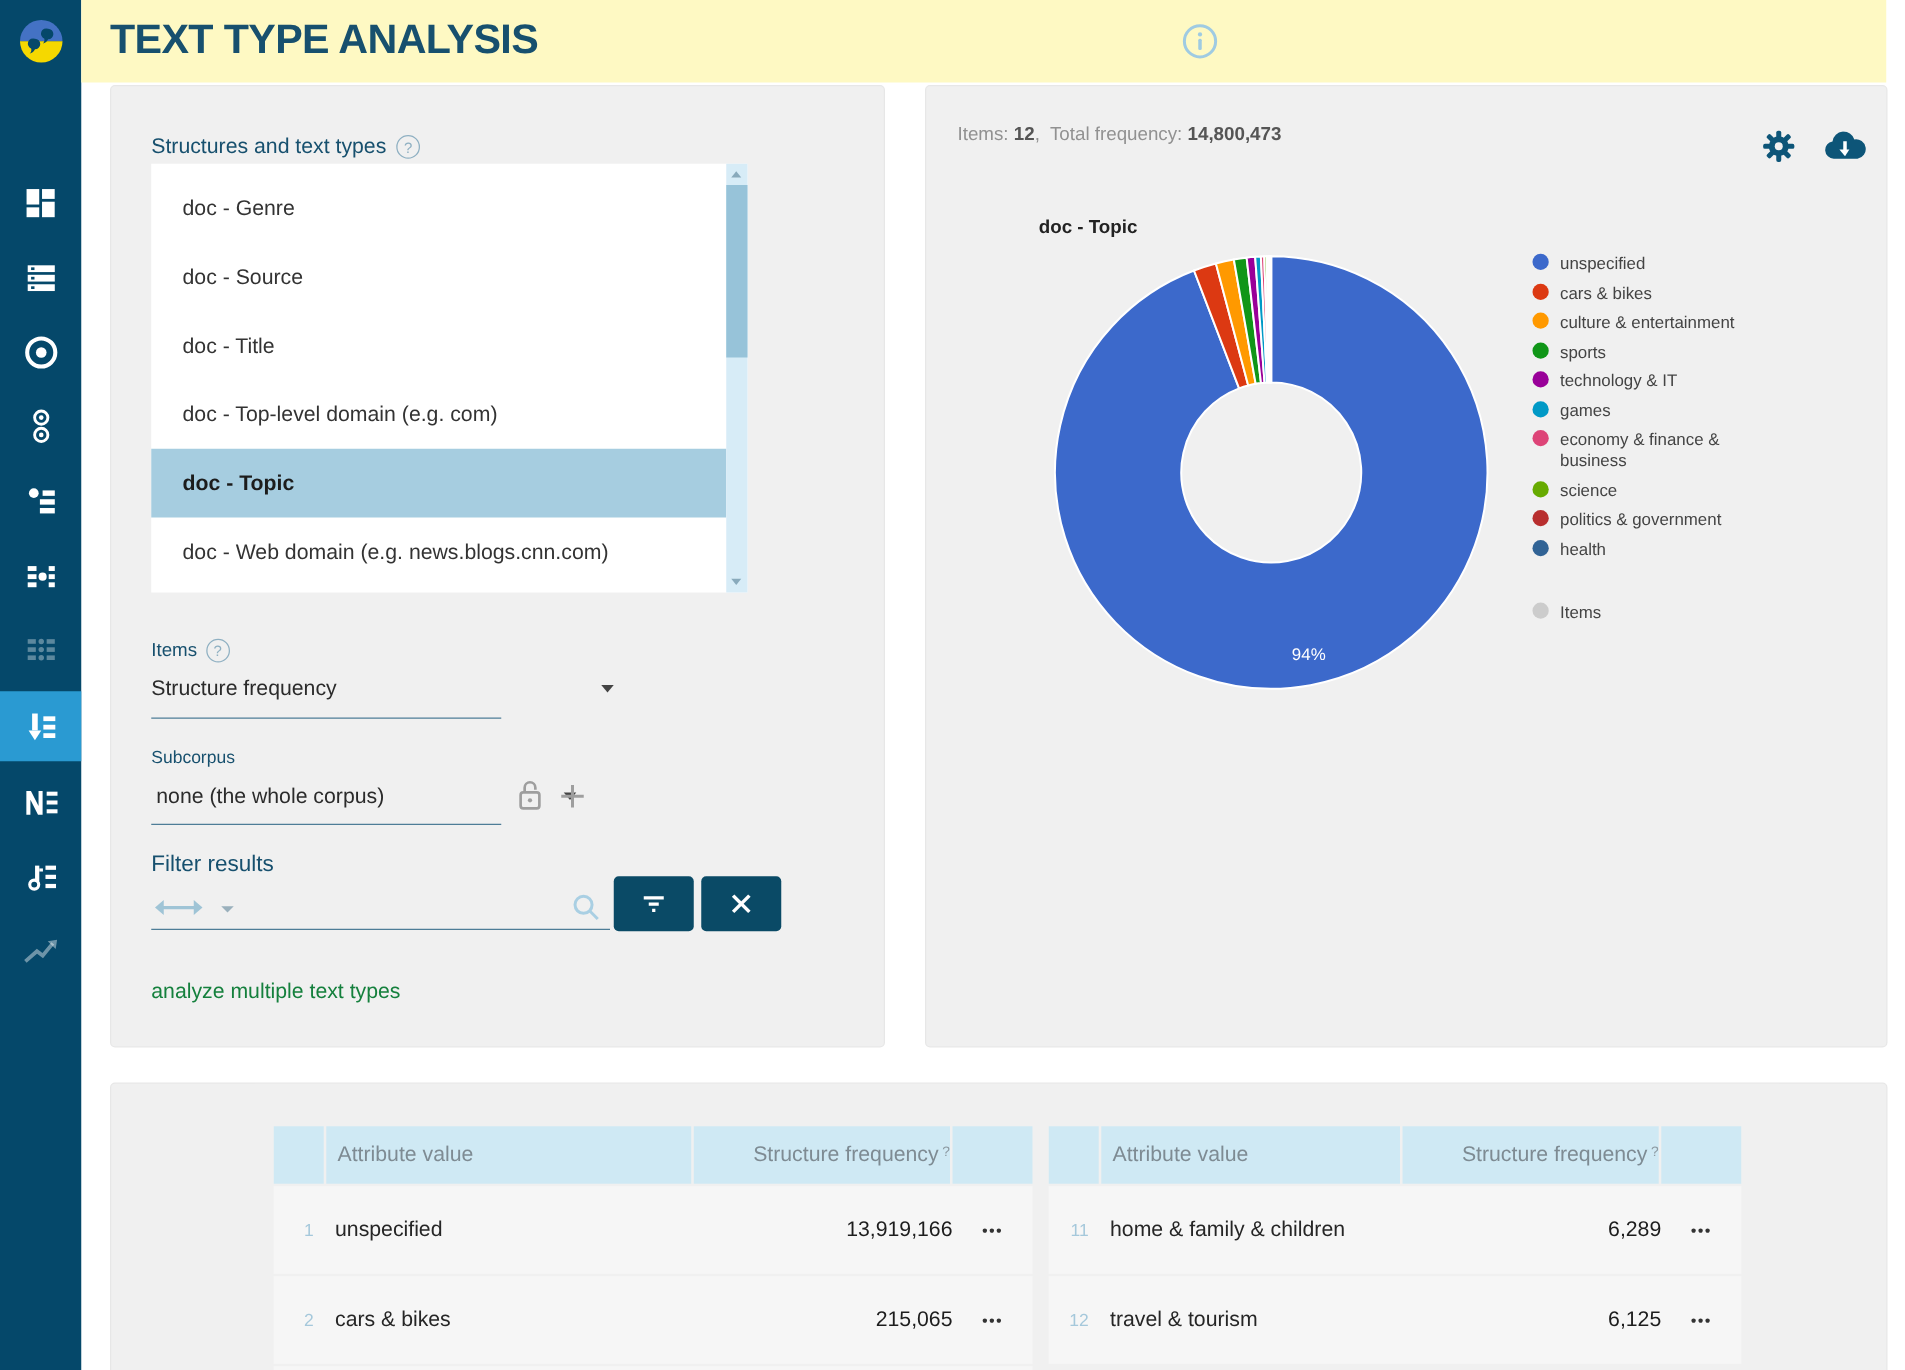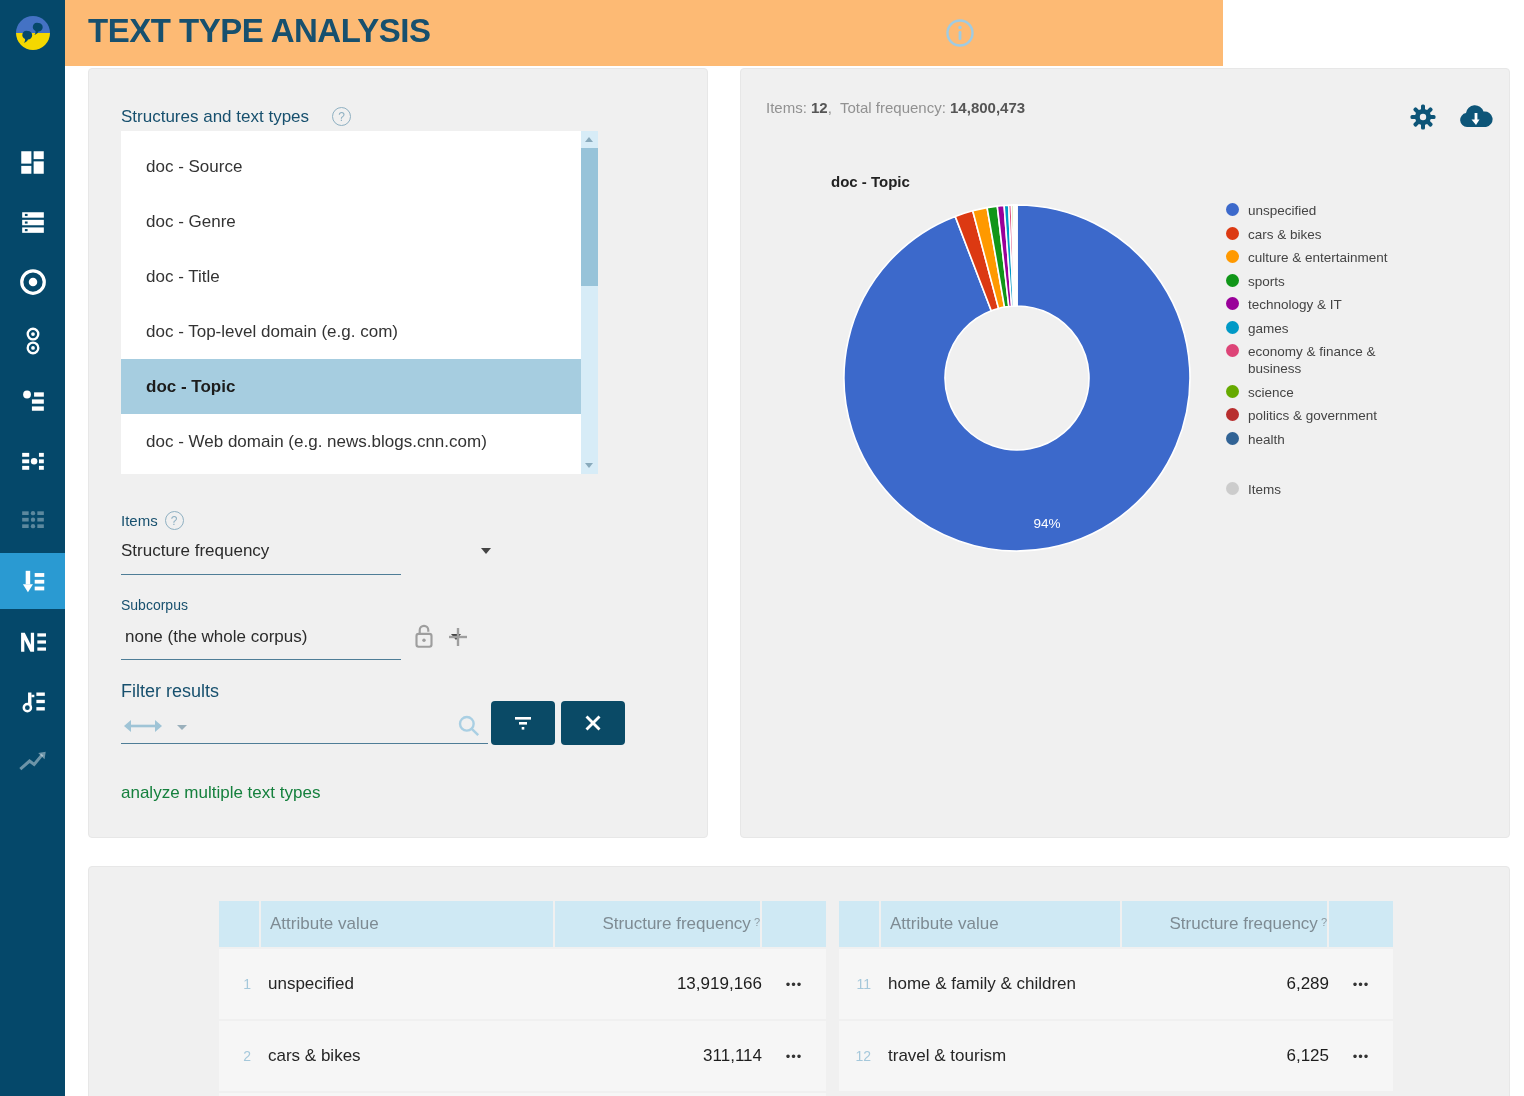--- a/index.html
+++ b/index.html
@@ -7,36 +7,36 @@
     font-family:"Liberation Sans", sans-serif; }
 
   
   #sidebar { position:absolute; left:0; top:0; width:65px; height:1096px; background:#05486a; }
   .side-item { position:absolute; left:0; width:65px; height:60px; display:flex; align-items:center; justify-content:center; cursor:pointer; }
   .side-item.active { background:#2a9ad2; }
   .side-item svg { display:block; }
   #logo { position:absolute; left:0; top:0; width:65px; height:66px; display:flex; align-items:center; justify-content:center; }
 
   
-  #topbar { position:absolute; left:65px; top:0; width:1158px; height:66px; background:#fdba74; }
+  #topbar { position:absolute; left:65px; top:0; width:1444px; height:66px; background:#fef9c3; }
   #page-title { position:absolute; left:23px; top:12px; font-size:33px; font-weight:700; letter-spacing:-0.5px; color:#17506e; }
   #corpus-box { position:absolute; left:470px; top:13px; width:393px; height:40px; border:2px solid #a9cfe3; border-radius:5px; background:#fff; }
   #corpus-input { position:absolute; left:12px; top:0; width:330px; height:36px; border:none; outline:none; font-size:17px; color:#333; background:transparent; font-family:"Liberation Sans",sans-serif; }
   #corpus-search-icon { position:absolute; right:10px; top:7px; }
   #info-icon { position:absolute; left:880px; top:18px; }
 
   
   .panel { position:absolute; background:#f0f0f0; border:1px solid #e7e7e7; border-radius:4px; }
   #panel-left  { left:88px;  top:68px; width:620px; height:770px; }
   #panel-chart { left:740px; top:68px; width:770px; height:770px; }
   #panel-tables{ left:88px;  top:866px; width:1422px; height:260px; }
 
   
   .section-label { color:#17506e; }
-  #structures-label { position:absolute; left:32px; top:38px; font-size:17px; display:flex; align-items:flex-start; gap:23px; }
+  #structures-label { position:absolute; left:32px; top:38px; font-size:17px; display:flex; align-items:flex-end; gap:8px; }
   .help-circle { width:19px; height:19px; border:1.5px solid #8fb0c2; border-radius:50%; color:#8fb0c2; font-size:12px; display:inline-flex; align-items:center; justify-content:center; }
   #listbox { position:absolute; left:32px; top:62px; width:477px; height:343px; background:#fff; }
   .list-inner { position:absolute; left:0; top:0; width:460px; padding-top:8px; }
   .list-item { height:55px; display:flex; align-items:center; padding-left:25px; font-size:17px; color:#333; cursor:pointer; }
   .list-item.selected { background:#a6cde0; font-weight:700; color:#1c1c1c; }
   
   #list-scrollbar { position:absolute; right:0; top:0; width:17px; height:343px; background:#d7ecf7; }
   #list-scroll-thumb { position:absolute; left:0; top:17px; width:17px; height:138px; background:#97c3d9; }
   .scroll-arrow { position:absolute; left:4px; width:0; height:0; border-left:4.5px solid transparent; border-right:4.5px solid transparent; }
   .scroll-arrow.up { top:6px; border-bottom:5px solid #89aabc; }
@@ -221,22 +221,22 @@
   </svg>
 </div>
 
 <div id="panel-left" class="panel">
   <div id="structures-label" class="section-label">
     <span>Structures and text types</span>
     <span class="help-circle">?</span>
   </div>
   <div id="listbox">
     <div class="list-inner">
+      <div class="list-item">doc - Genre</div>
       <div class="list-item">doc - Source</div>
-      <div class="list-item">doc - Genre</div>
       <div class="list-item">doc - Title</div>
       <div class="list-item">doc - Top-level domain (e.g. com)</div>
       <div class="list-item selected">doc - Topic</div>
       <div class="list-item">doc - Web domain (e.g. news.blogs.cnn.com)</div>
     </div>
     <div id="list-scrollbar">
       <div class="scroll-arrow up"></div>
       <div id="list-scroll-thumb"></div>
       <div class="scroll-arrow down"></div>
     </div>
@@ -398,21 +398,21 @@
     </div>
     <div class="trow">
       <div class="td-num">1</div>
       <div class="td-val">unspecified</div>
       <div class="td-freq">13,919,166</div>
       <div class="td-menu">•••</div>
     </div>
     <div class="trow">
       <div class="td-num">2</div>
       <div class="td-val">cars &amp; bikes</div>
-      <div class="td-freq">311,114</div>
+      <div class="td-freq">215,065</div>
       <div class="td-menu">•••</div>
     </div>
     <div class="trow-partial"></div>
   </div>
 
   <div id="table-right" class="rtable">
     <div class="thead">
       <div class="th-num"></div>
       <div class="th-val">Attribute value</div>
       <div class="th-freq">

